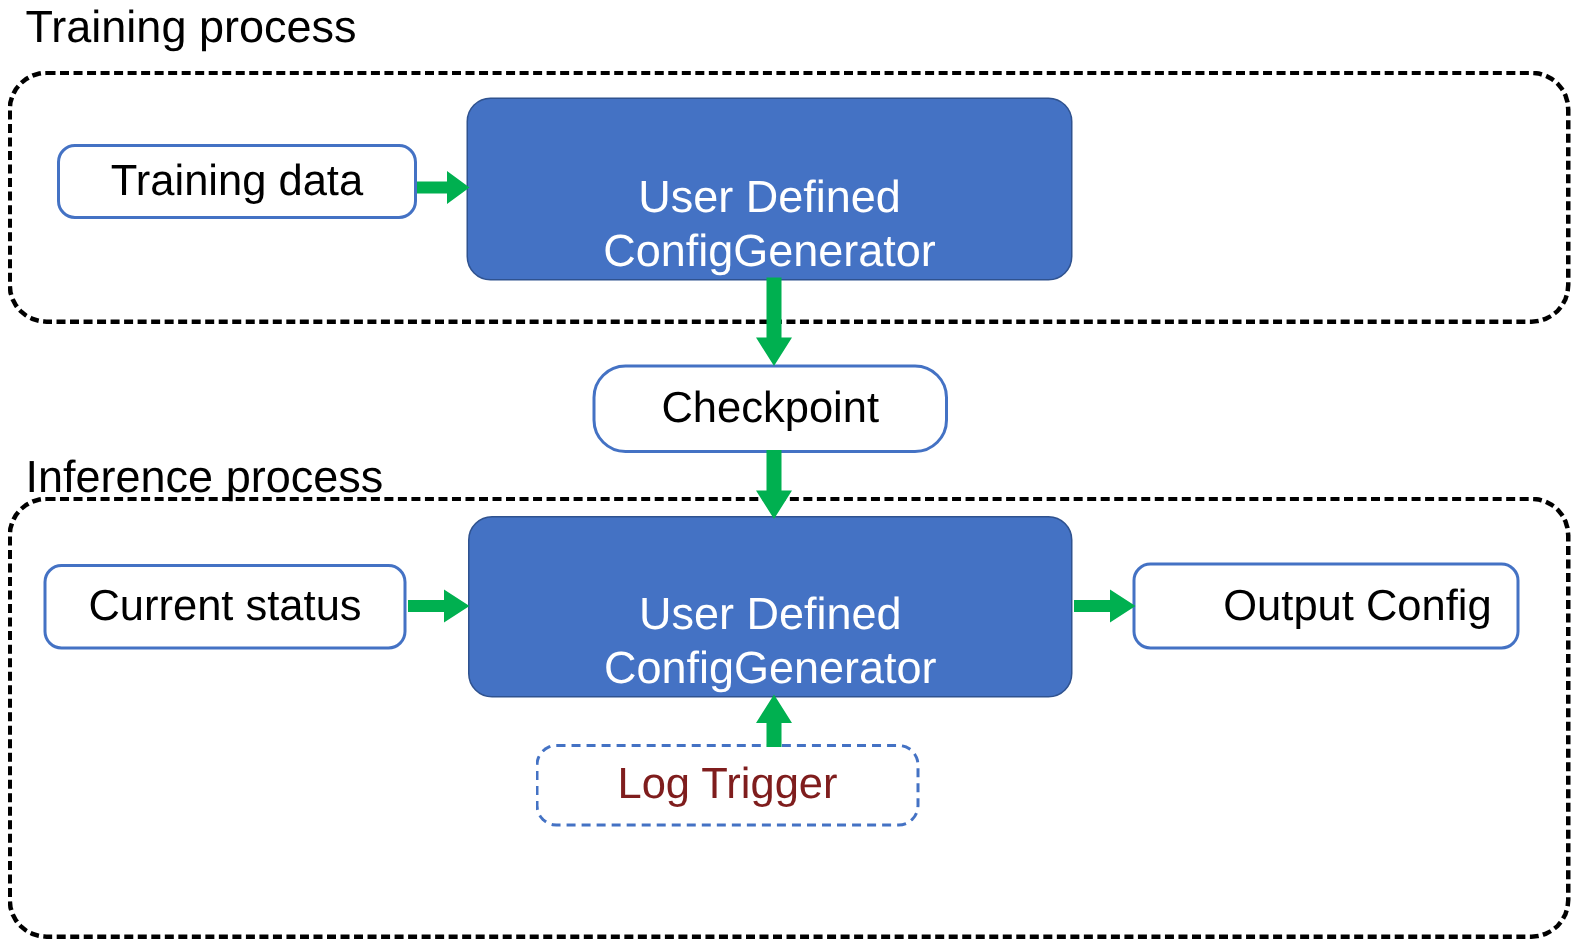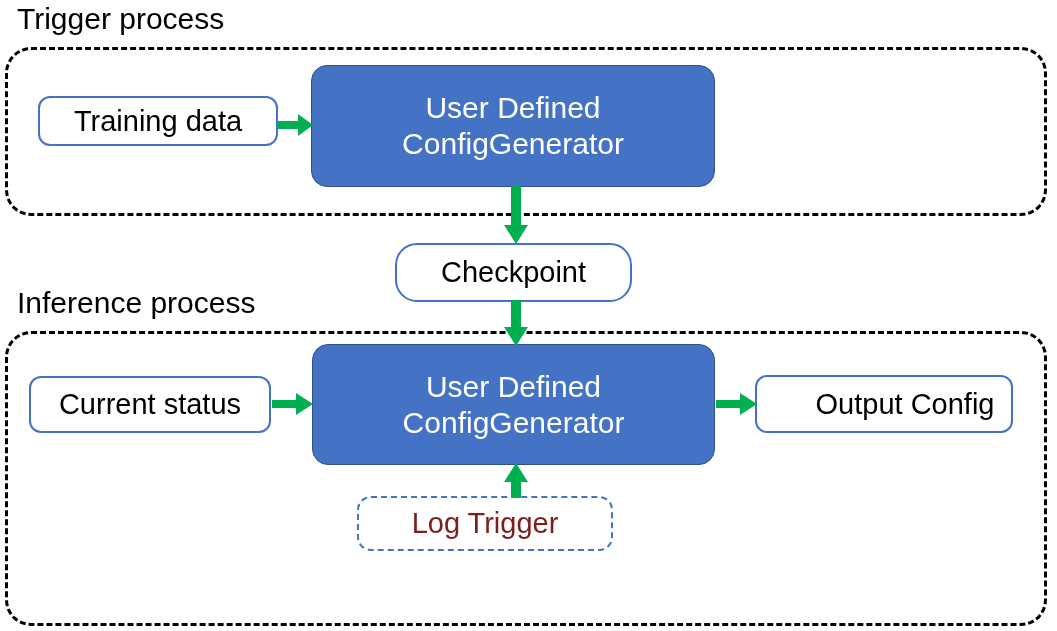--- a/index.html
+++ b/index.html
@@ -19,21 +19,21 @@
   }
   .section-title {
     position: absolute;
     font-size: 30px;
     line-height: 34px;
     color: #000000;
     white-space: nowrap;
     letter-spacing: 0px;
   }
   #training-title { left: 17px; top: 2px; }
-  #inference-title { left: 17px; top: 286px; text-align: center; }
+  #inference-title { left: 17px; top: 302px; text-align: center; }
 
   .process-container {
     position: absolute;
     border: 3px dashed #000000;
     border-radius: 26px;
     box-sizing: border-box;
     background: transparent;
   }
   #training-container {
     left: 5px; top: 47px;
@@ -62,20 +62,21 @@
     line-height: 33px;
   }
   
   .box-filled {
     background: #4472C4;
     border: 1.5px solid #2F528F;
     color: #ffffff;
     font-size: 30px;
     line-height: 36px;
     border-radius: 16px;
+    align-items: flex-end;
   }
   
   .box-dashed {
     background: #ffffff;
     border: 2.5px dashed #4472C4;
     color: #7f1d1d;
     font-size: 29px;
     line-height: 33px;
     border-radius: 14px;
   }
@@ -100,21 +101,21 @@
   #arrow-ckpt-to-infer   { left: 503px; top: 300px; }
   #arrow-status-to-infer { left: 272px; top: 391px; }
   #arrow-infer-to-output { left: 716px; top: 391px; }
   #arrow-log-to-infer    { left: 503px; top: 463px; }
 </style>
 </head>
 <body>
 
 <div id="canvas">
 
-  <div class="section-title" id="training-title">Trigger process</div>
+  <div class="section-title" id="training-title">Training process</div>
 
   <div class="section-title" id="inference-title">Inference process</div>
 
   <div class="process-container" id="training-container"></div>
 
   <div class="process-container" id="inference-container"></div>
 
   <div class="node-box box-outline" id="training-data-box">
     <span>Training data</span>
   </div>

